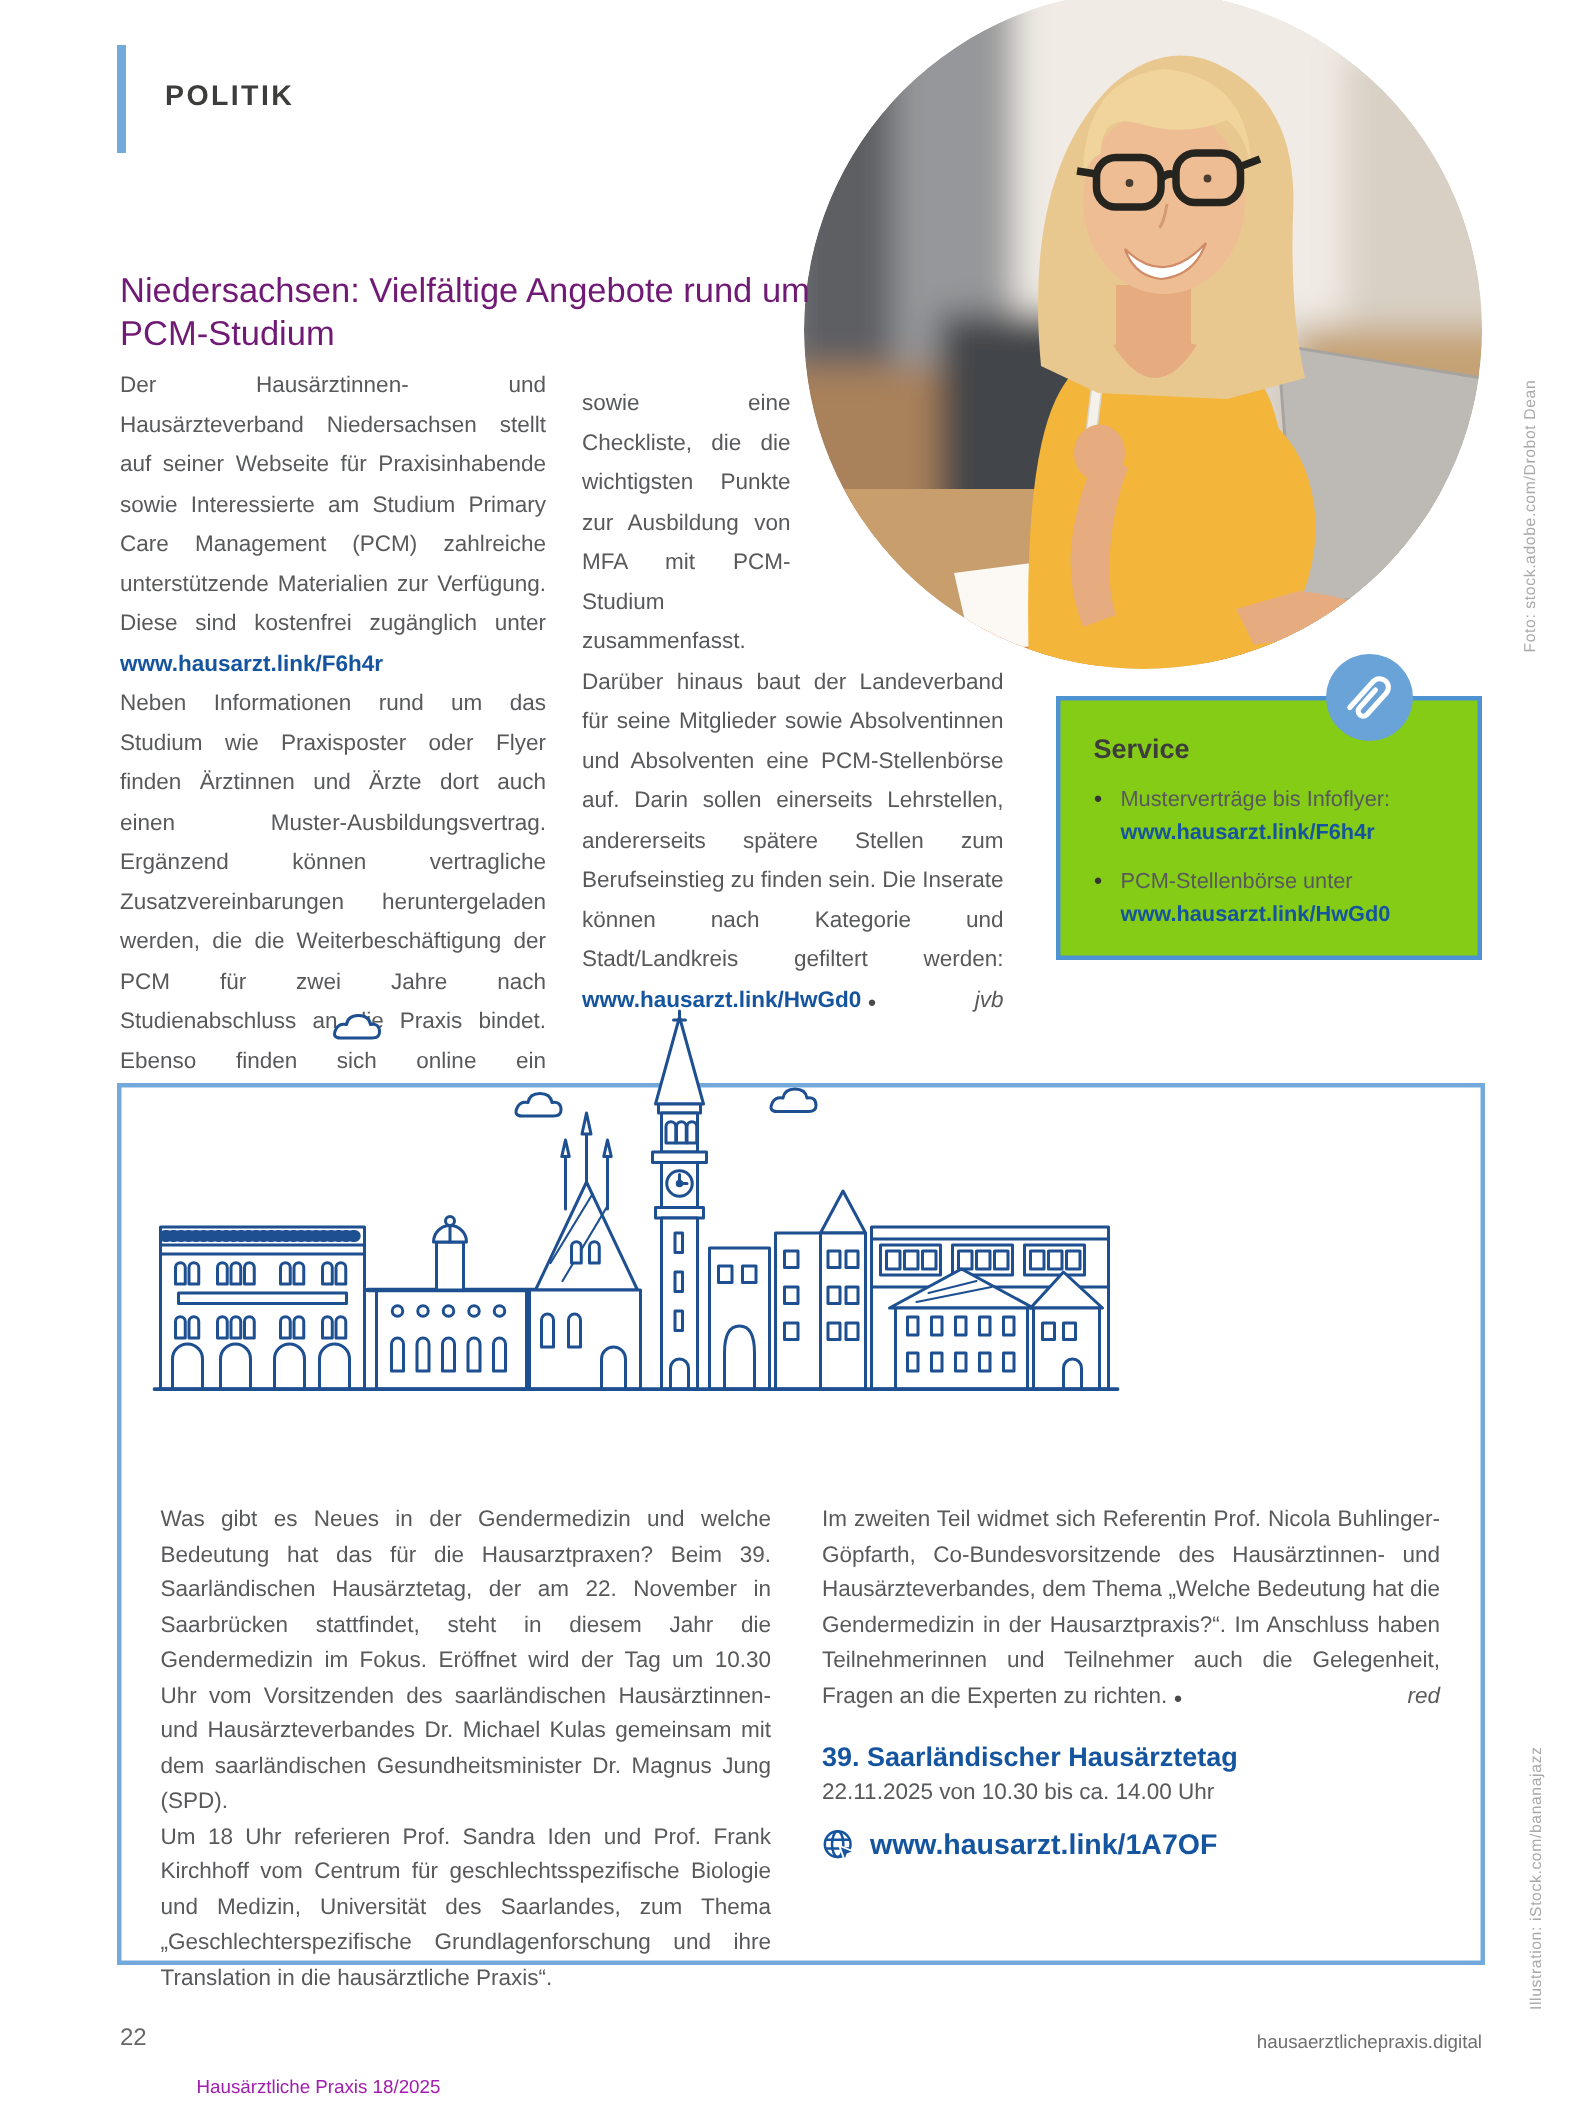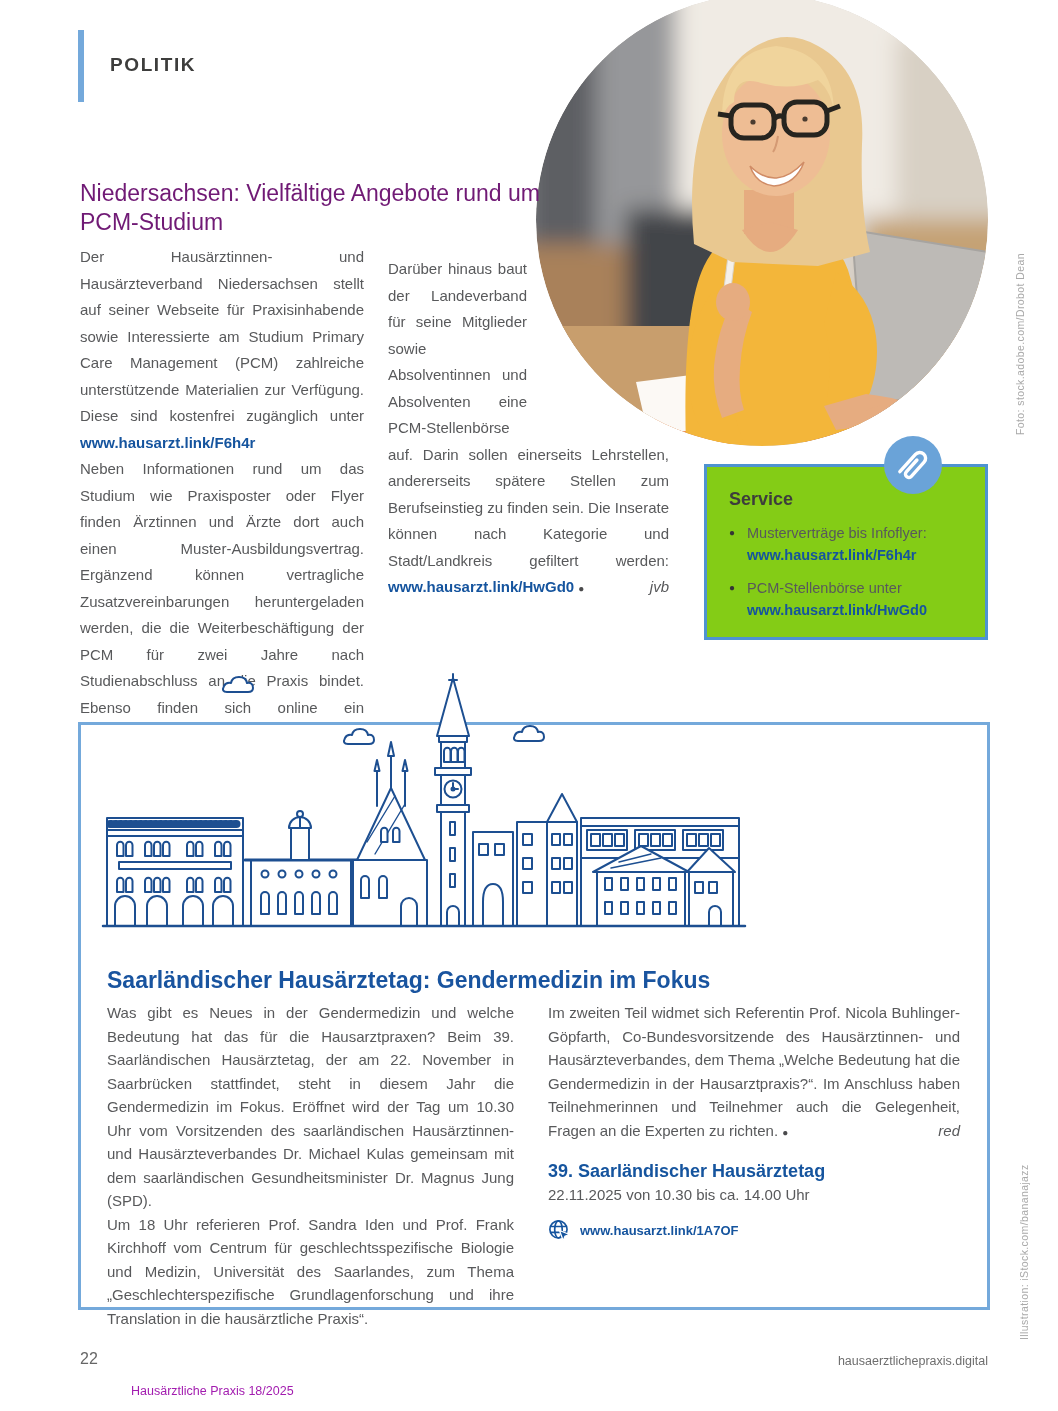--- a/index.html
+++ b/index.html
@@ -50,21 +50,21 @@
             color:#19549f;z-index:3;}
   .body-text2{font-size:15px;line-height:23.5px;color:#58595b;text-align:justify;margin:0;
               hyphens:auto;-webkit-hyphens:auto;}
   .a2-col1{position:absolute;left:107px;top:1001px;width:407px;z-index:3;}
   .a2-col2{position:absolute;left:548px;top:1001px;width:412px;z-index:3;}
   .event{margin-top:15px;}
   .event-title{font-size:18px;font-weight:bold;color:#15549e;line-height:24px;}
   .event-line{font-size:15px;line-height:24px;color:#58595b;}
   .program-label{font-size:15px;line-height:24px;color:#58595b;margin:20px 0 0 0;}
   .program-row{display:flex;align-items:center;gap:9px;margin-top:12px;}
-  .program-row a{font-size:13px;}
+  .program-row a{font-size:19px;}
 
   
   .footer-page{position:absolute;left:80px;top:1350px;font-size:16px;color:#666;}
   .footer-pub{position:absolute;left:131px;top:1384px;font-size:12.5px;color:#a21caf;}
   .footer-site{position:absolute;right:70px;top:1354px;font-size:12.5px;color:#6e6e6e;}
 
   
   .credit{position:absolute;writing-mode:vertical-rl;transform:rotate(180deg);
           font-size:10.5px;letter-spacing:.4px;color:#a9a9a9;white-space:nowrap;}
   .credit-photo{right:32px;top:205px;height:230px;}
@@ -137,20 +137,21 @@
   <h1 class="a1-title">Niedersachsen: Vielfältige Angebote rund um PCM-Studium</h1>
 
   <div class="a1-col1">
     <p class="body-text"><span>Der Hausärztinnen- und Hausärzteverband Niedersachsen stellt auf seiner Webseite für Praxisinhabende sowie Interessierte am Studium Primary Care Management (PCM) zahlreiche unterstützende Materialien zur Verfügung. Diese sind kostenfrei zugänglich unter</span>
       <a class="link" href="#">www.hausarzt.link/F6h4r</a></p>
     <p class="body-text">Neben Informationen rund um das Studium wie Praxisposter oder Flyer finden Ärztinnen und Ärzte dort auch einen Muster-Ausbildungsvertrag. Ergänzend können vertragliche Zusatzvereinbarungen heruntergeladen werden, die die Weiterbeschäftigung der PCM für zwei Jahre nach Studienabschluss an die Praxis bindet. Ebenso finden sich online ein Ausbildungsplan</p>
   </div>
 
   <div class="a1-col2">
     <div class="circle-spacer"></div>
+    <p class="body-text">sowie eine Checkliste, die die wichtigsten Punkte zur Ausbildung von MFA mit PCM-Studium zusammenfasst.</p>
     <p class="body-text"><span>Darüber hinaus baut der Landeverband für seine Mitglieder sowie Absolventinnen und Absolventen eine PCM-Stellenbörse auf. Darin sollen einerseits Lehrstellen, andererseits spätere Stellen zum Berufseinstieg zu finden sein. Die Inserate können nach Kategorie und Stadt/Landkreis gefiltert werden:</span>
       <a class="link" href="#">www.hausarzt.link/HwGd0</a>
       <span class="end-dot">●</span><span class="author">jvb</span></p>
   </div>
 
   <div class="service-box">
     <div class="service-title">Service</div>
     <ul class="service-list">
       <li>
         <span class="dot">●</span>
@@ -312,21 +313,20 @@
       <path d="M592 200 L614 176 L640 200 Z"></path>
       <rect x="594" y="200" width="44" height="54"></rect>
       <rect x="600" y="210" width="8" height="11"></rect>
         <rect x="614" y="210" width="8" height="11"></rect>
       <path d="M614 254 v-14 a6 6 0 0 1 12 0 v14 Z"></path>
 
       <line x1="8" y1="254" x2="650" y2="254" stroke-width="2.5"></line>
     </g>
   </svg>
 
-  <h2 class="a2-title">Saarländischer Hausärztetag: Gendermedizin im Fokus</h2>
 
   <div class="a2-col1">
     <p class="body-text2">Was gibt es Neues in der Gendermedizin und welche Bedeutung hat das für die Hausarztpraxen? Beim 39. Saarländischen Hausärztetag, der am 22. November in Saarbrücken stattfindet, steht in diesem Jahr die Gendermedizin im Fokus. Eröffnet wird der Tag um 10.30 Uhr vom Vorsitzenden des saarländischen Hausärztinnen- und Hausärzteverbandes Dr. Michael Kulas gemeinsam mit dem saarländischen Gesundheitsminister Dr. Magnus Jung (SPD).</p>
     <p class="body-text2">Um 18 Uhr referieren Prof. Sandra Iden und Prof. Frank Kirchhoff vom Centrum für geschlechtsspezifische Biologie und Medizin, Universität des Saarlandes, zum Thema „Geschlechterspezifische Grundlagenforschung und ihre Translation in die hausärztliche Praxis“.</p>
   </div>
 
   <div class="a2-col2">
     <p class="body-text2"><span>Im zweiten Teil widmet sich Referentin Prof. Nicola Buhlinger-Göpfarth, Co-Bundesvorsitzende des Hausärztinnen- und Hausärzteverbandes, dem Thema „Welche Bedeutung hat die Gendermedizin in der Hausarztpraxis?“. Im Anschluss haben Teilnehmerinnen und Teilnehmer auch die Gelegenheit, Fragen an die Experten zu richten.</span>
       <span class="end-dot">●</span><span class="author">red</span></p>
     <div class="event">

